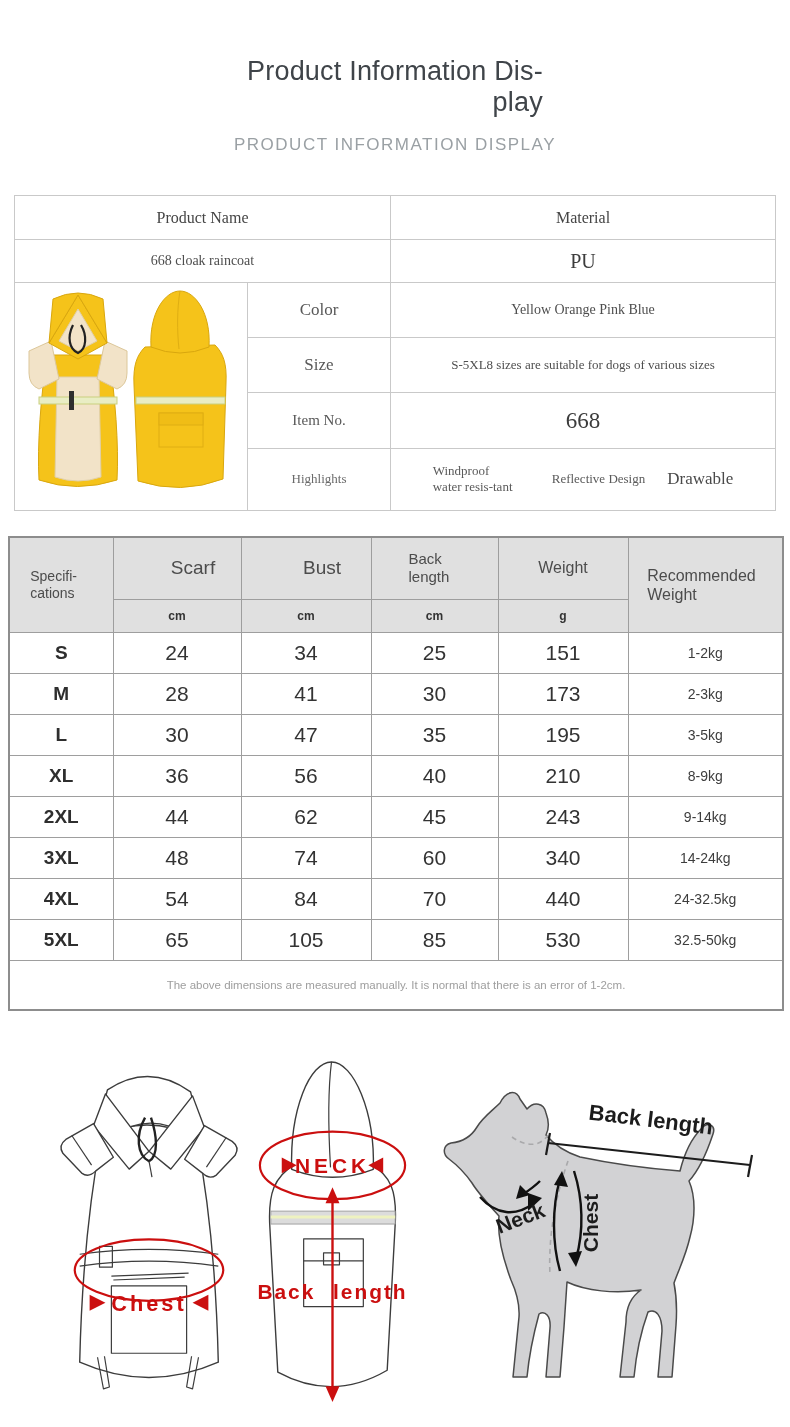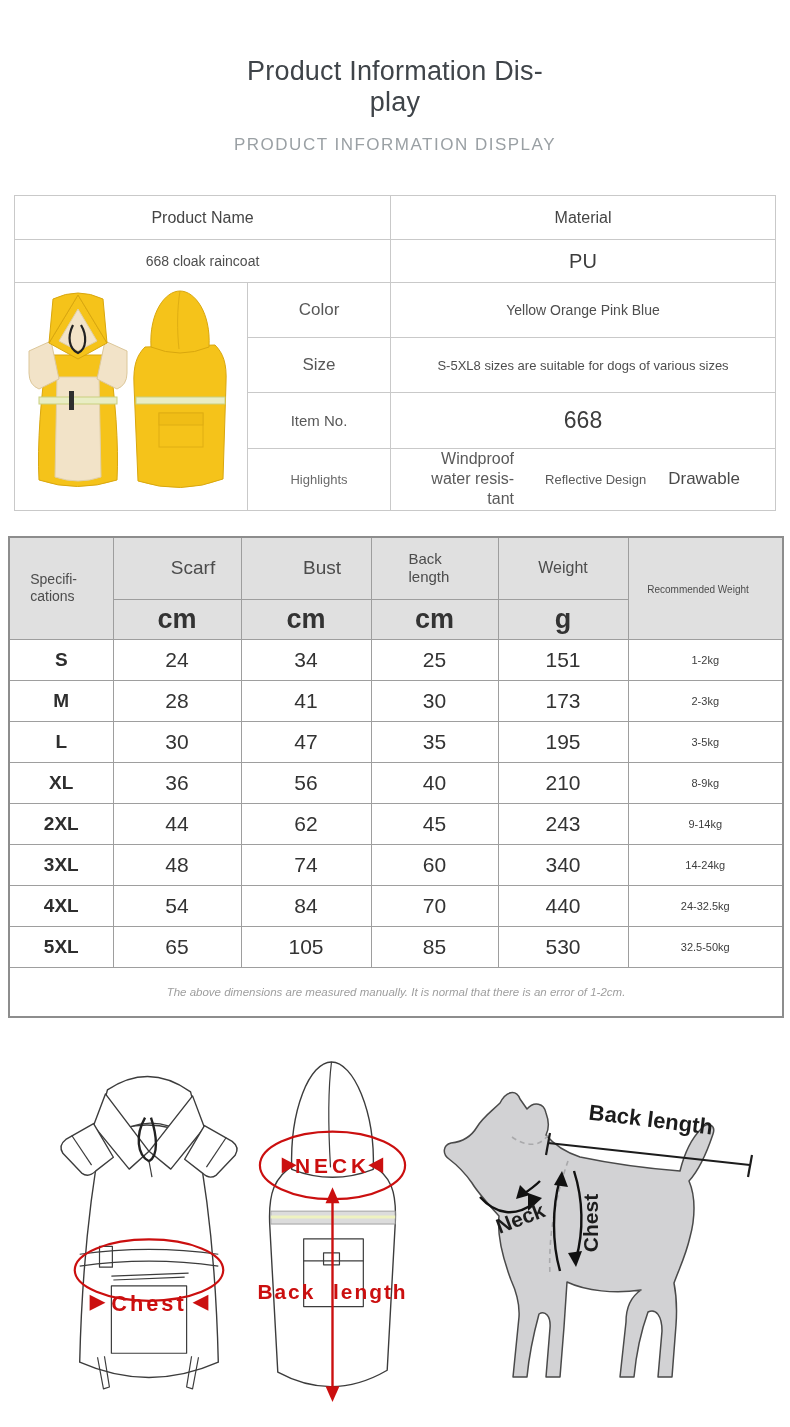--- a/index.html
+++ b/index.html
@@ -4,72 +4,72 @@
 <style>
   * { margin:0; padding:0; box-sizing:border-box; }
   html,body { background:#ffffff; }
   body {
     width:790px; height:1427px; overflow:hidden; position:relative;
     font-family:"Liberation Sans", sans-serif; color:#4a4a4a;
   }
   
   .hdr { padding-top:56px; text-align:center; }
   .hdr h1 {
-    display:inline-block; text-align:center;
+    display:inline-block; text-align:right;
     font-size:27px; font-weight:400; color:#3f4449; line-height:1.16;
     letter-spacing:.2px;
   }
   .hdr .sub {
     margin-top:16px; font-size:17px; color:#9aa0a4; letter-spacing:1.5px;
     font-weight:400;
   }
   
   table { border-collapse:collapse; }
   .info-table {
     position:absolute; left:14px; top:195px; width:761px;
     table-layout:fixed;
   }
-  .info-table td { border:1px solid #c9c9c9; text-align:center; vertical-align:middle; background:#fff; }
+  .info-table td { border:1px solid #c9c9c9; text-align:center; vertical-align:middle; background:#fff;font-family:Liberation Serif, serif; }
   .info-table tr.r1 td { height:44px; font-size:16px; color:#454545; }
   .info-table tr.r2 td { height:43px; }
   .info-table tr.r3 td, .info-table tr.r4 td, .info-table tr.r5 td { height:54px; }
   .info-table tr.r6 td { height:61px; }
   .name-val { font-size:14px; color:#4e4e4e; }
   .pu-val   { font-size:20px; color:#3c3c3c; }
   .lbl      { font-size:17px; color:#585858; }
   .lbl-sm   { font-size:13px; color:#6a6a6a; }
   .color-val{ font-size:14px; color:#4e4e4e; }
   .size-val { font-size:13px; color:#4e4e4e; }
   .item-val { font-size:23px; color:#3c3c3c; }
   .img-cell { padding:2px; }
   .hl { display:inline-block; vertical-align:middle; color:#5a5a5a; }
-  .hl-small  { font-size:16px; width:88px; text-align:right; line-height:1.25; }
+  .hl-small  { font-size:13px; width:88px; text-align:left; line-height:1.25; }
   .hl-medium { font-size:13px; margin-left:8px;padding-left:23px; }
   .hl-large  { font-size:17px; margin-left:22px; color:#4a4a4a; }
   
   .size-table {
     position:absolute; left:8px; top:536px; width:774px;
     table-layout:fixed; border:2px solid #8d8d8d;
   }
   .size-table th, .size-table td { border:1px solid #9e9e9e; text-align:center; vertical-align:middle; }
   .size-table thead th { background:#e0e0e0; color:#4c4c4c; font-weight:400; }
   .size-table tr.h1 th { height:62px; }
-  .size-table tr.h2 th { height:40px; font-weight:700; font-size:27px; color:#333; }
+  .size-table tr.h2 th { height:33px; font-weight:700; font-size:12px; color:#333; }
   .th-big   { font-size:19px;padding-left:32px; }
   .th-mid   { font-size:16px; }
   .wrapspan { display:inline-block; text-align:left; line-height:1.2; font-size:15px; }
   .spec-span{ width:62px; font-size:14px; }
   .bl-span  { width:52px; }
-  .rec-span { width:116px; font-size:10px; }
+  .rec-span { width:116px; font-size:16px; }
   .size-table tbody td { height:41px; background:#fff; }
   .size-table td.spec { font-size:19px; font-weight:700; color:#2e2e2e; }
   .size-table td.num  { font-size:21px; color:#333; }
-  .size-table td.rec  { font-size:11px; color:#3d3d3d; }
+  .size-table td.rec  { font-size:14px; color:#3d3d3d; }
   .size-table td.note {
-    height:50px; font-size:11.5px; color:#9e9e9e; background:#fff;font-style:italic;
+    height:50px; font-size:11.5px; color:#9e9e9e; background:#fff;
   }
   
   .diagrams { position:absolute; left:0; top:1040px; width:790px; height:387px; }
   .diagrams svg { position:absolute; }
   #coat-front { left:50px;  top:20px; }
   #coat-back  { left:238px; top:12px; }
   #dog        { left:428px; top:45px; }
   .redtxt { font-weight:700; fill:#cb0f0f; }
   .blktxt { font-weight:700; fill:#1c1c1c; }
   .outline { fill:#ffffff; stroke:#3c3c3c; stroke-width:1.4; stroke-linejoin:round; }

